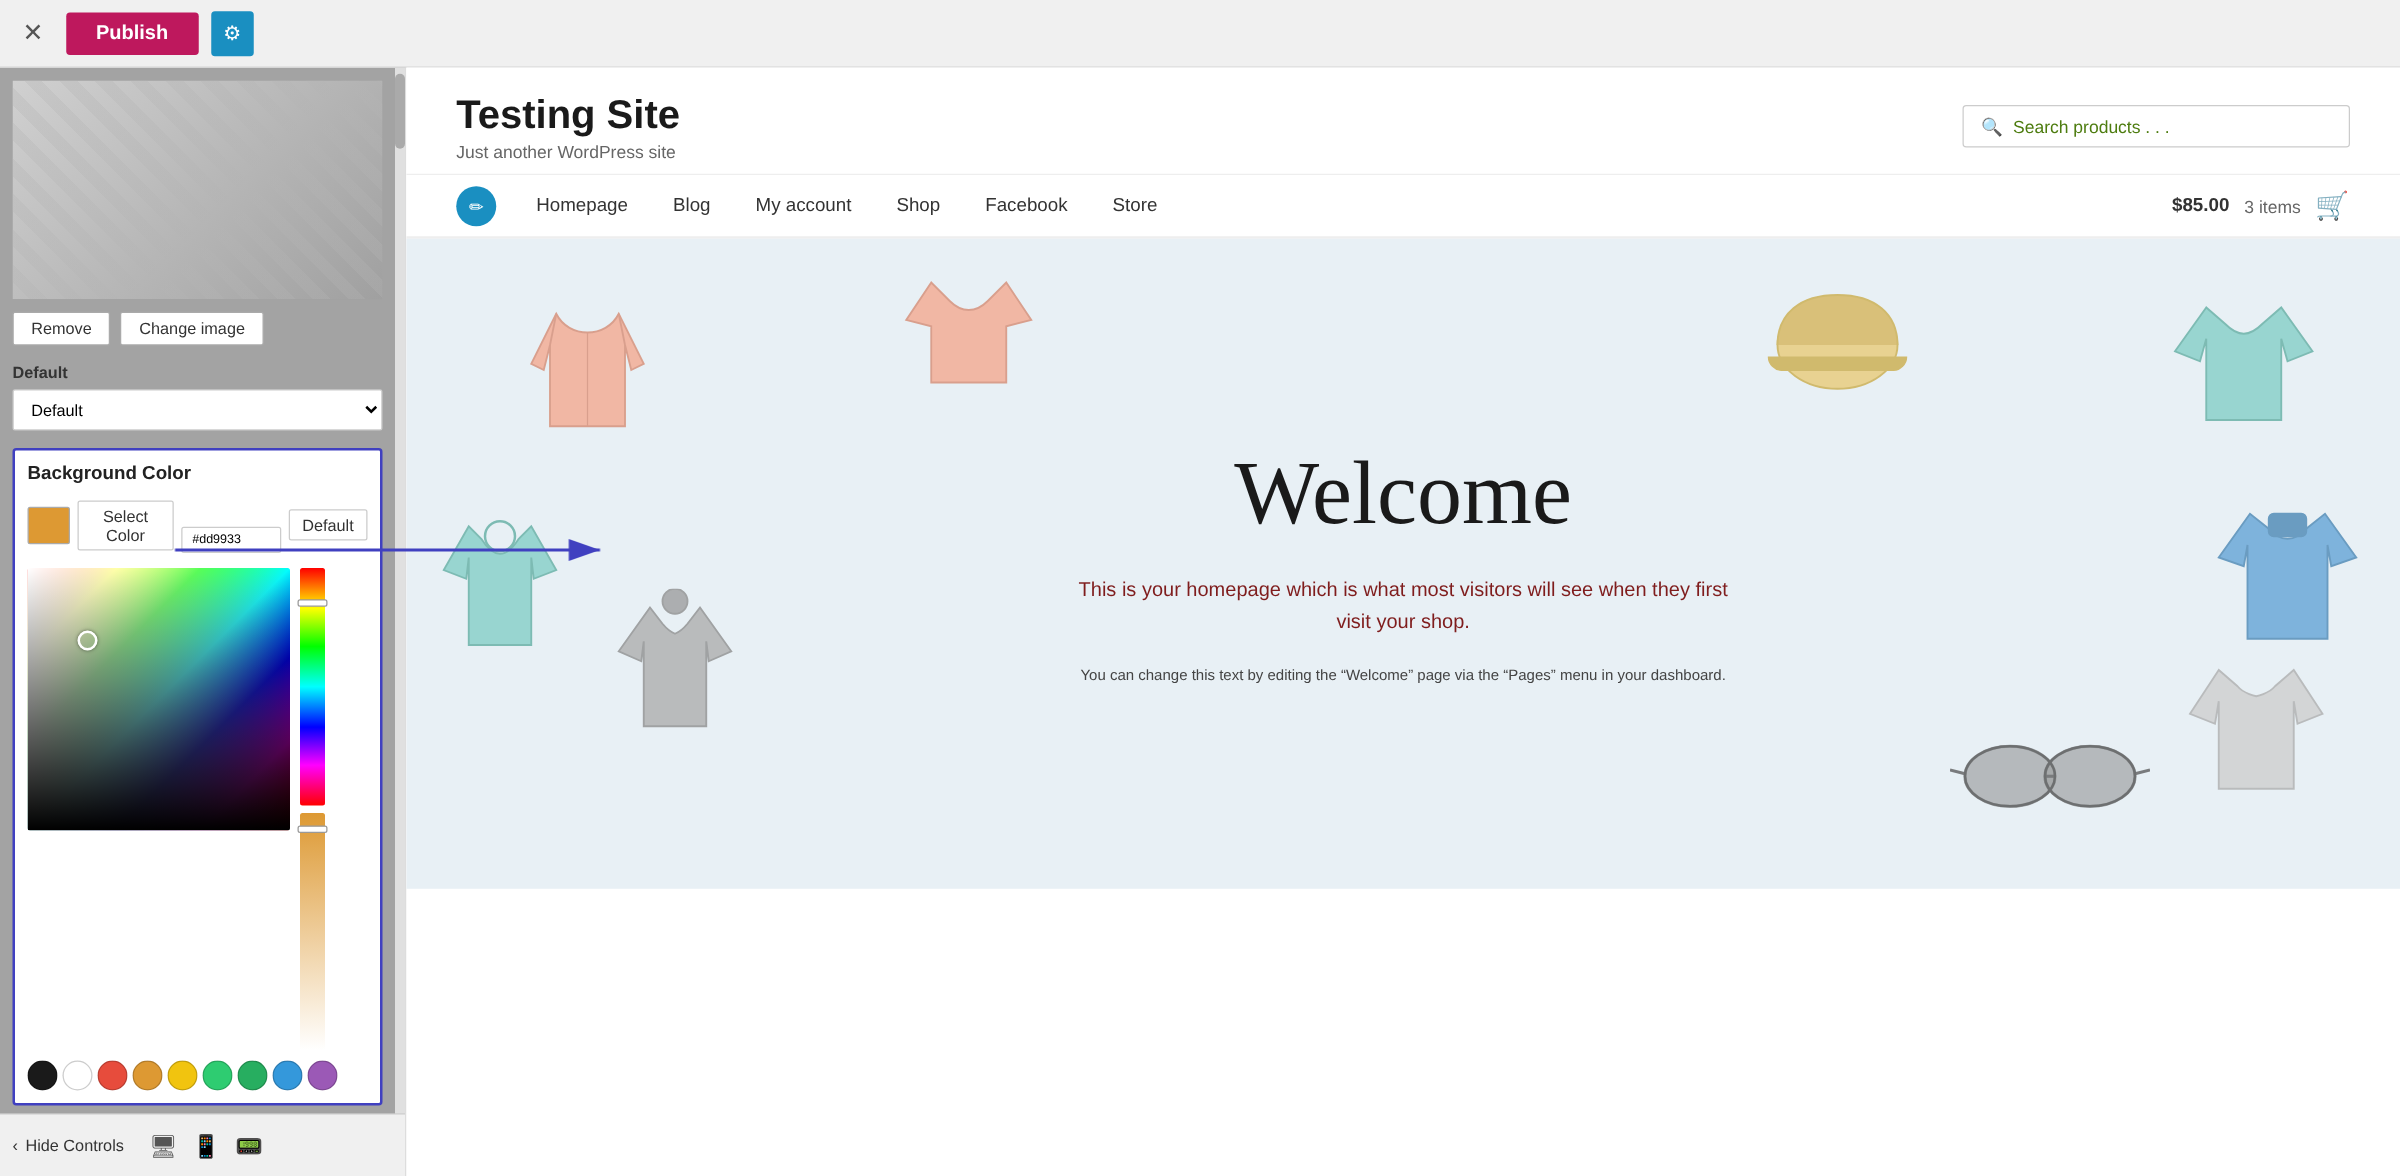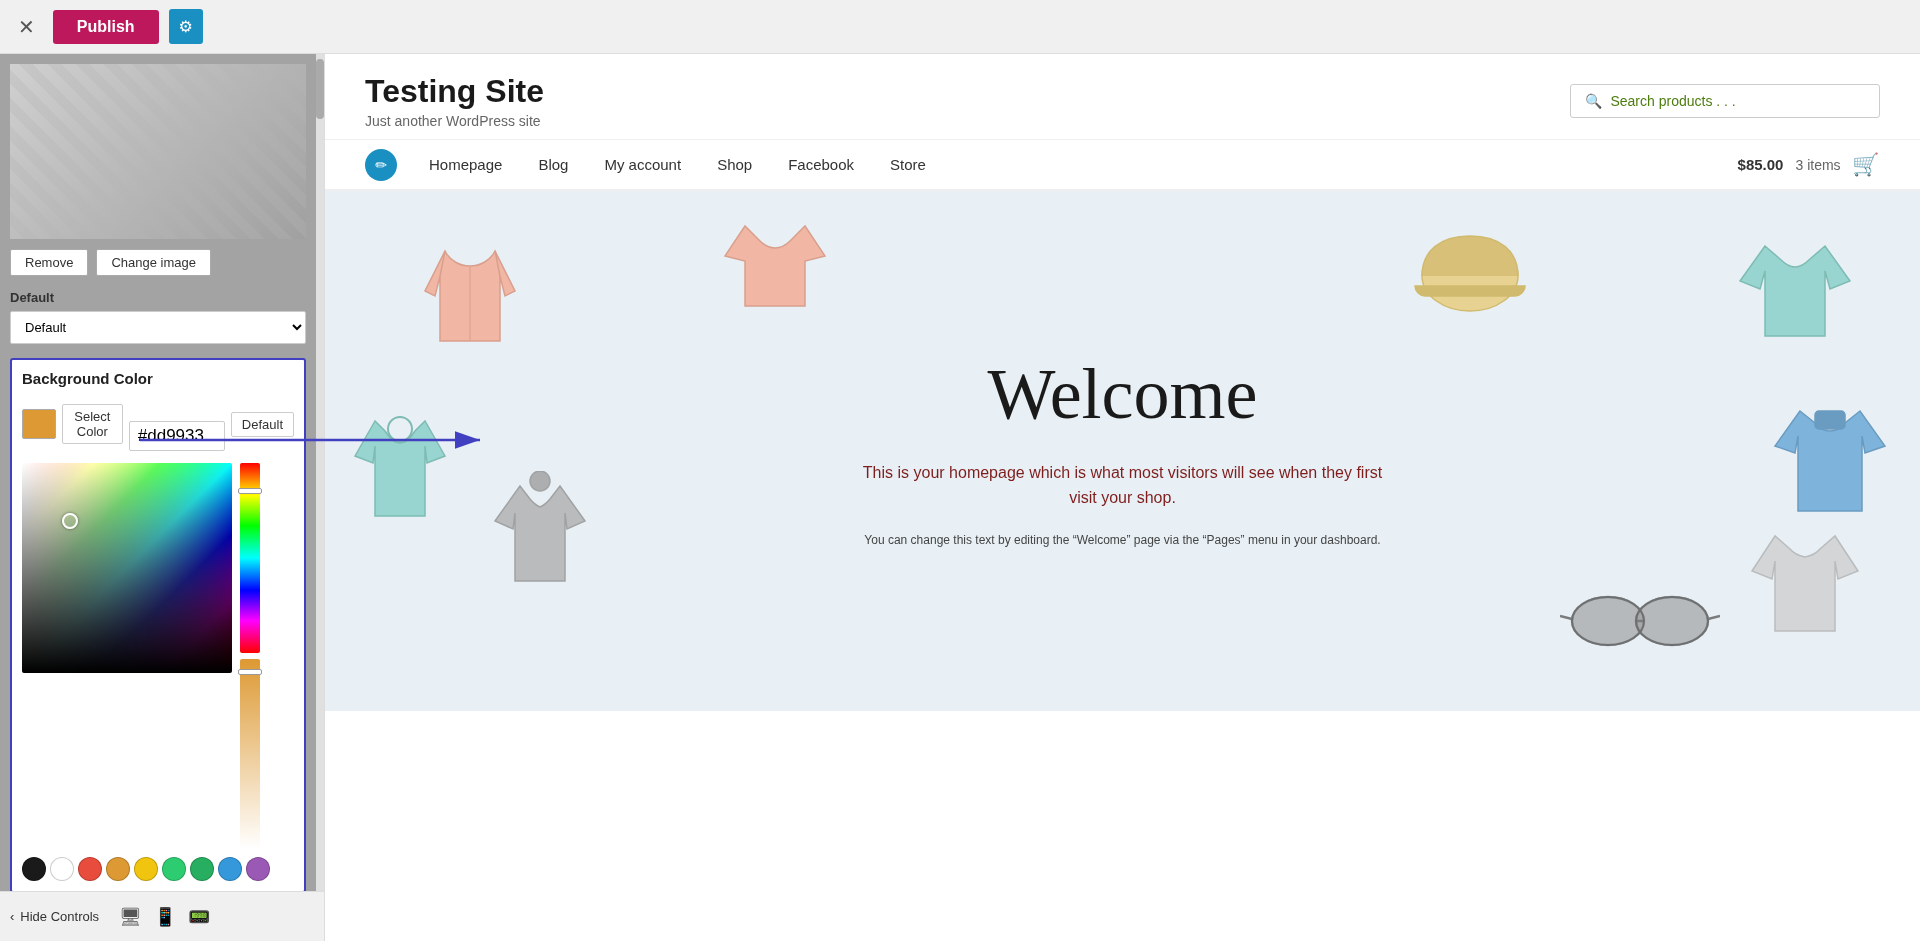--- a/index.html
+++ b/index.html
@@ -150,22 +150,22 @@
       border: 1px solid #ccc;
       padding: 4px 10px;
       font-size: 13px;
       cursor: pointer;
       border-radius: 2px;
       color: #333;
     }
     .color-hex-input {
       border: 1px solid #ccc;
       padding: 4px 8px;
-      font-size: 17px;
-      width: 96px;
+      font-size: 10px;
+      width: 80px;
       border-radius: 2px;
       margin-top: 24px;
     }
     .default-btn {
       background: white;
       border: 1px solid #ccc;
       padding: 4px 10px;
       font-size: 13px;
       cursor: pointer;
       border-radius: 2px;

